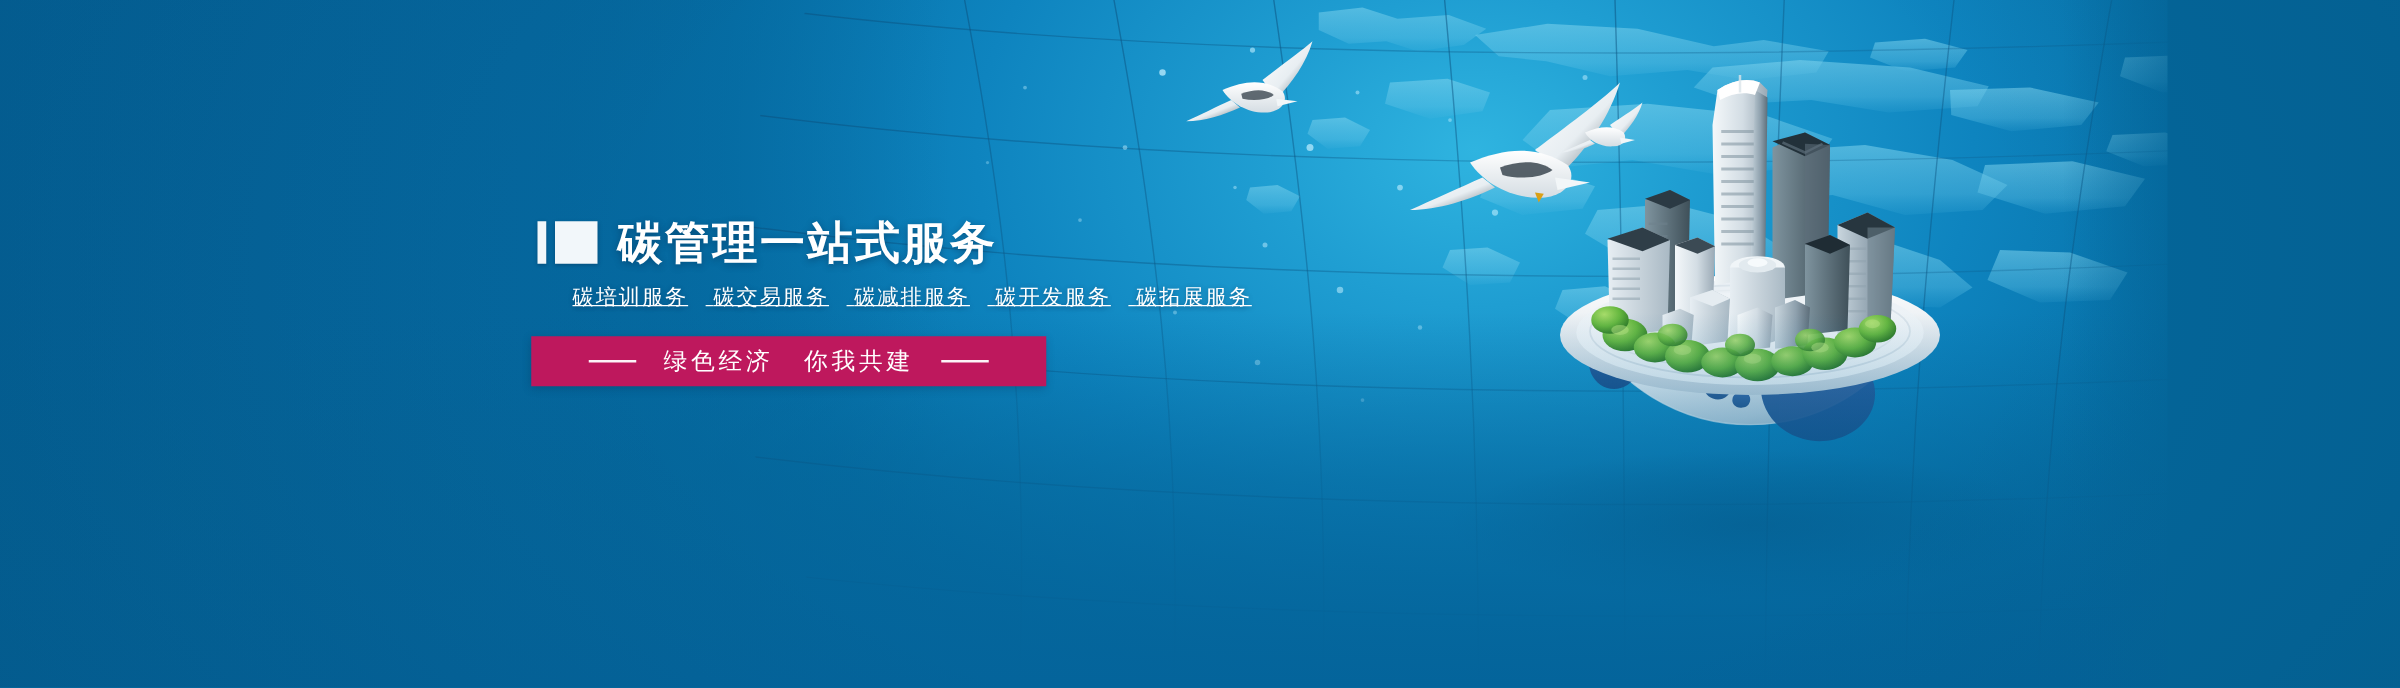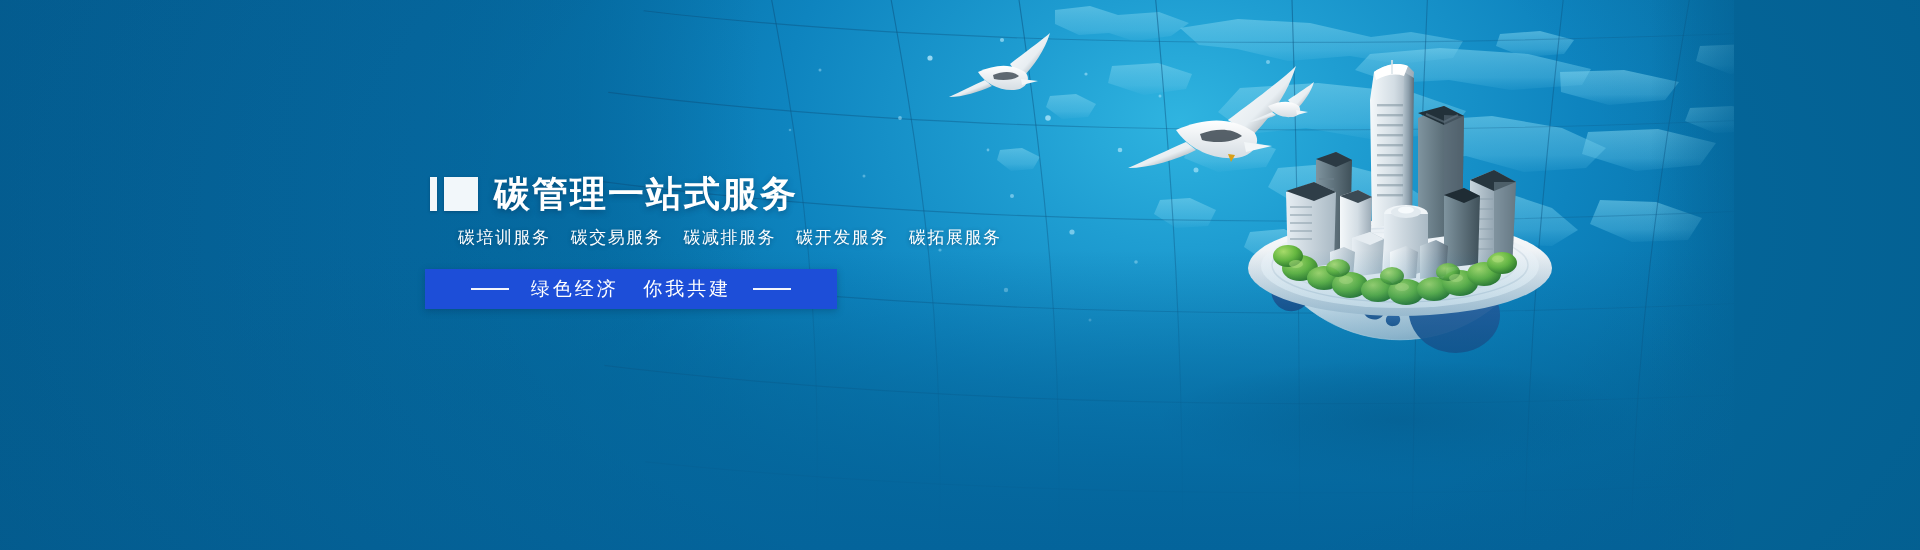--- a/index.html
+++ b/index.html
@@ -76,29 +76,30 @@
   }
 
   .subtitle {
     margin-top:14px;
     margin-left:28px;
     font-size:17px;
     color:#ffffff;
     letter-spacing:1.5px;
     white-space:nowrap;
     text-shadow:0 1px 4px rgba(0,40,75,.45);
+    text-decoration:underline;
   }
   .subtitle .svc { margin-right:14px; }
   .subtitle .svc:last-child { margin-right:0; }
 
   .orange-bar {
     margin-top:20px;
     margin-left:-5px;
     width:412px; height:40px;
-    background:#1d4ed8;
+    background:#be185d;
     display:flex; align-items:center; justify-content:center;
     gap:22px;
     box-shadow:0 2px 7px rgba(0,35,65,.28);
   }
   .dash {
     display:inline-block;
     width:38px; height:2px;
     background:#ffffff;
     opacity:.95;
   }

